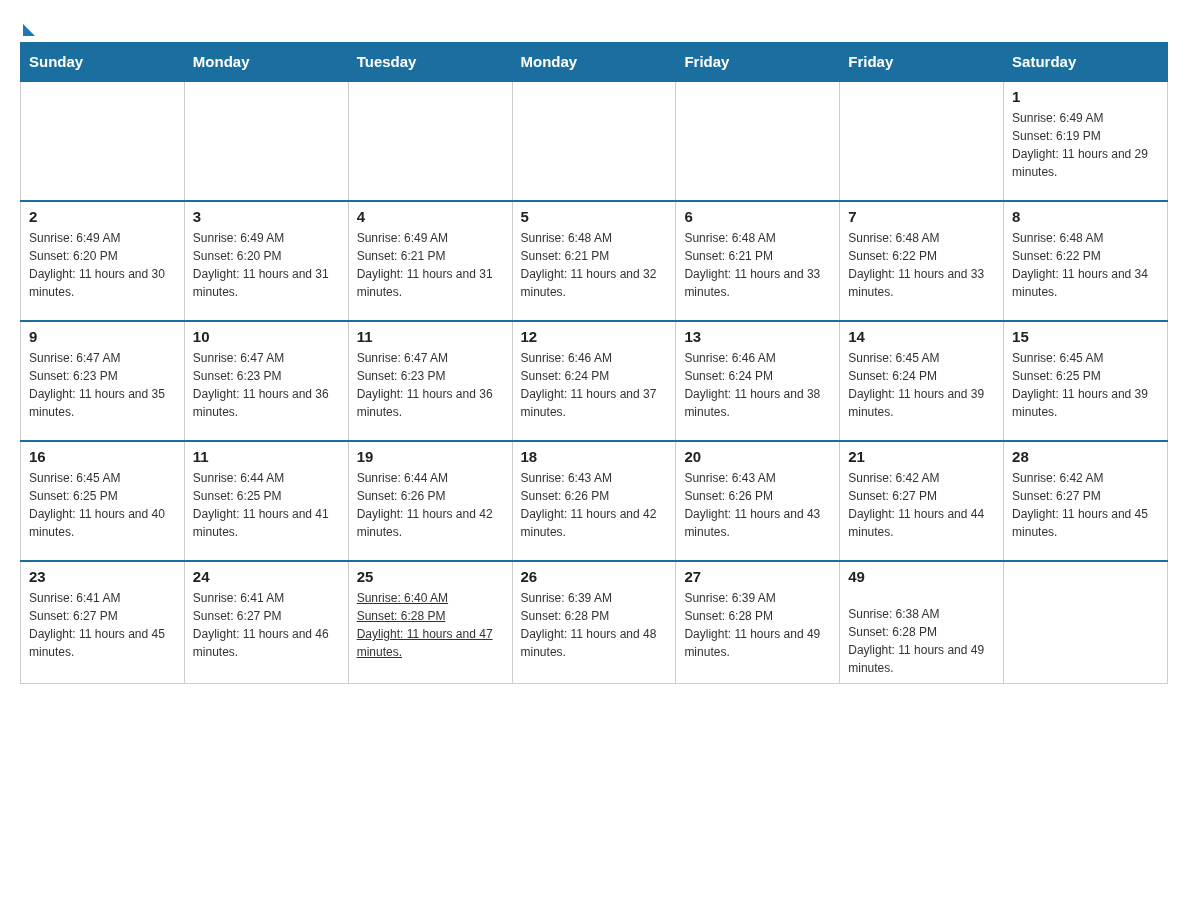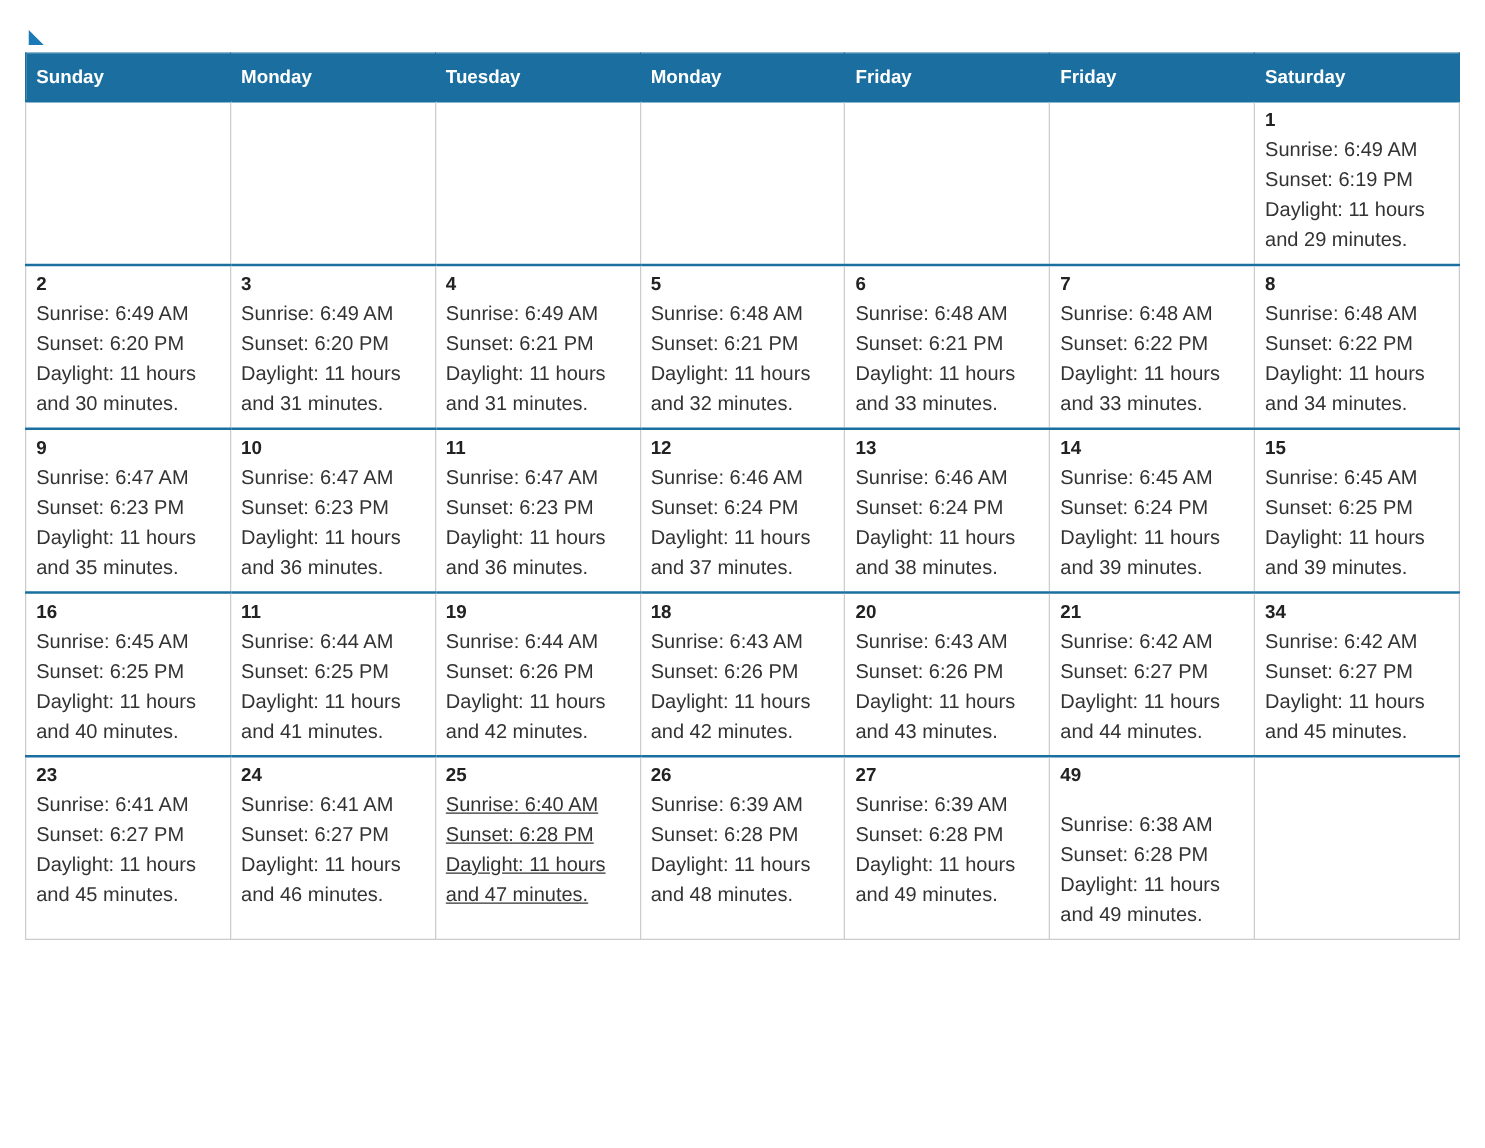--- a/index.html
+++ b/index.html
@@ -80,21 +80,21 @@
       min-height: 120px;
       height: 120px;
     }
     .day-number {
       font-size: 15px;
       font-weight: bold;
       color: #222;
       margin-bottom: 4px;
     }
     .day-info {
-      font-size: 16px;
+      font-size: 12px;
       color: #333;
       line-height: 1.5;
     }
     .empty-cell {
       background: #fff;
     }
     .week-row td {
       border-top: 2px solid #1a6fa0;
     }
   </style>
@@ -261,21 +261,21 @@
 Sunset: 6:26 PM
 Daylight: 11 hours and 43 minutes.</div>
         </td>
         <td>
           <div class="day-number">21</div>
           <div class="day-info" style="white-space: pre-line;">Sunrise: 6:42 AM
 Sunset: 6:27 PM
 Daylight: 11 hours and 44 minutes.</div>
         </td>
         <td>
-          <div class="day-number">34</div>
+          <div class="day-number">28</div>
           <div class="day-info" style="white-space: pre-line;">Sunrise: 6:42 AM
 Sunset: 6:27 PM
 Daylight: 11 hours and 45 minutes.</div>
         </td>
       </tr>
       <tr class="week-row">
         <td>
           <div class="day-number">23</div>
           <div class="day-info" style="white-space: pre-line;">Sunrise: 6:41 AM
 Sunset: 6:27 PM

